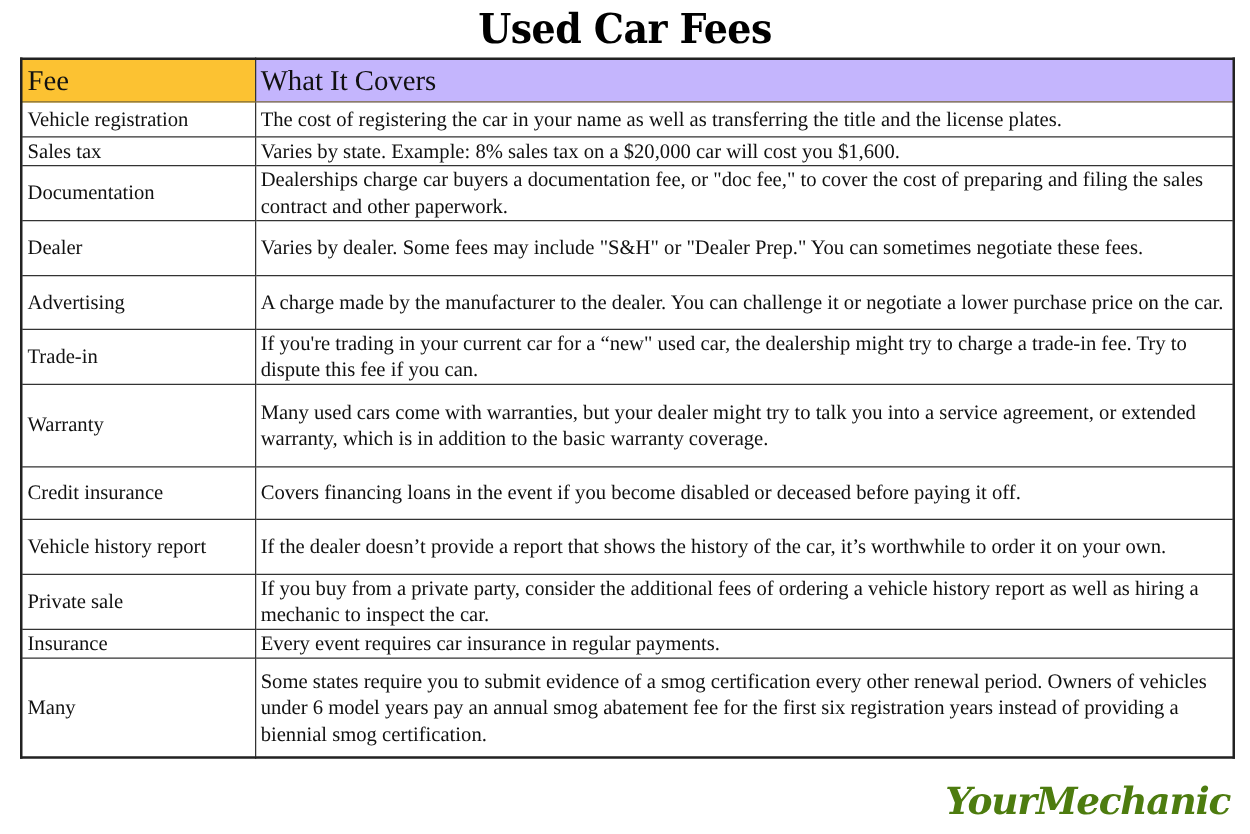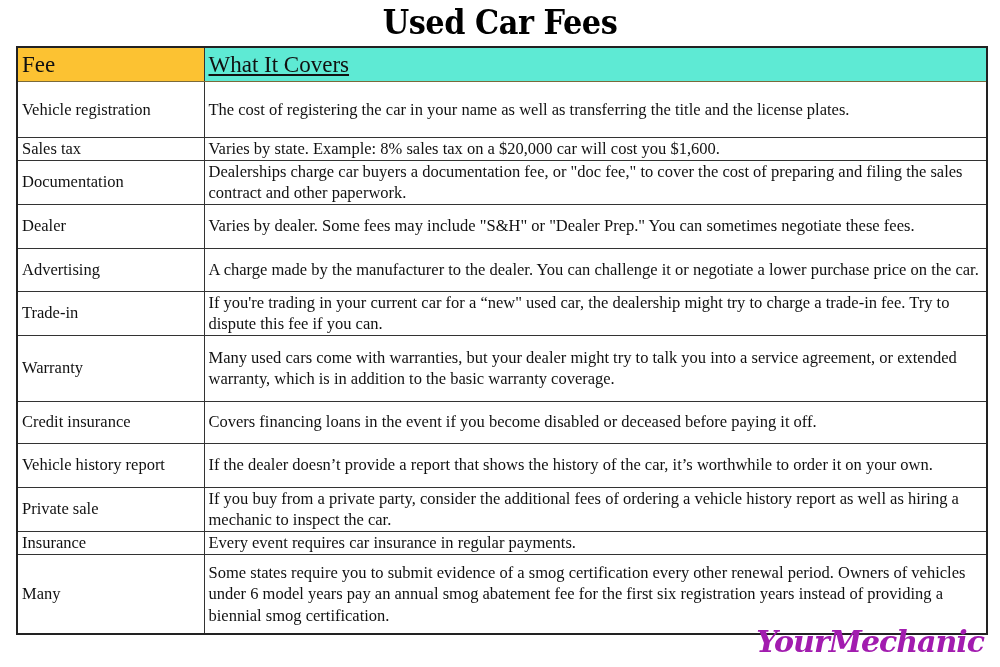--- a/index.html
+++ b/index.html
@@ -4,40 +4,40 @@
   <style>
     html, body { margin:0; padding:0; background:#ffffff; }
     body { width:1000px; height:667px; position:relative; overflow:hidden; font-family:"DejaVu Serif", serif; color:#111; }
     .title { position:absolute; left:0; top:2px; width:1000px; text-align:center; font-family:"DejaVu Serif", serif; font-weight:bold; font-size:33px; line-height:42px; color:#000; letter-spacing:-0.5px; transform:scaleX(0.92); }
     table.fees { position:absolute; left:16px; top:46px; width:970px; border-collapse:collapse; border:2px solid #222; table-layout:fixed; }
     table.fees col.c1 { width:187px; }
     table.fees col.c2 { width:783px; }
     table.fees th, table.fees td { border:1px solid #333; padding:0 4px; vertical-align:middle; font-family:"Liberation Serif", serif; font-size:16.5px; line-height:21.5px; text-align:left; font-weight:normal; }
     table.fees thead th { background:#fcc232; font-size:23px; height:33px; line-height:30px; border-bottom:1px solid #7a6a3a;margin-left:21px; }
     table.fees td.fee { white-space:nowrap; }
-    .watermark { position:absolute; right:16px; top:624px; font-family:"DejaVu Serif", serif; font-style:italic; font-weight:bold; font-size:30px; color:#a21caf; letter-spacing:-1px;margin-left:24px; }
+    .watermark { position:absolute; right:16px; top:624px; font-family:"DejaVu Serif", serif; font-style:italic; font-weight:bold; font-size:30px; color:#4d7c0f; letter-spacing:-1px;margin-left:24px; }
   </style>
 </head>
 <body>
 
 <div class="title">Used Car Fees</div>
 
 <table class="fees">
   <colgroup>
       <col class="c1">
       <col class="c2">
     </colgroup>
   <thead>
     <tr>
       <th style="background: rgb(252, 194, 50);">Fee</th>
-      <th style="background: #5eead4; text-decoration: underline;">What It Covers</th>
+      <th style="background: #c4b5fd;">What It Covers</th>
     </tr>
   </thead>
   <tbody>
-    <tr style="height: 56px; padding-left: 36px;">
+    <tr style="height: 28px; padding-left: 36px;">
         <td class="fee">Vehicle registration</td>
         <td>The cost of registering the car in your name as well as transferring the title and the license plates.</td>
       </tr>
     <tr style="height: 22px;">
         <td class="fee">Sales tax</td>
         <td>Varies by state. Example: 8% sales tax on a $20,000 car will cost you $1,600.</td>
       </tr>
     <tr style="height: 43px;">
         <td class="fee">Documentation</td>
         <td>Dealerships charge car buyers a documentation fee, or "doc fee," to cover the cost of preparing and filing the sales contract and other paperwork.</td>

